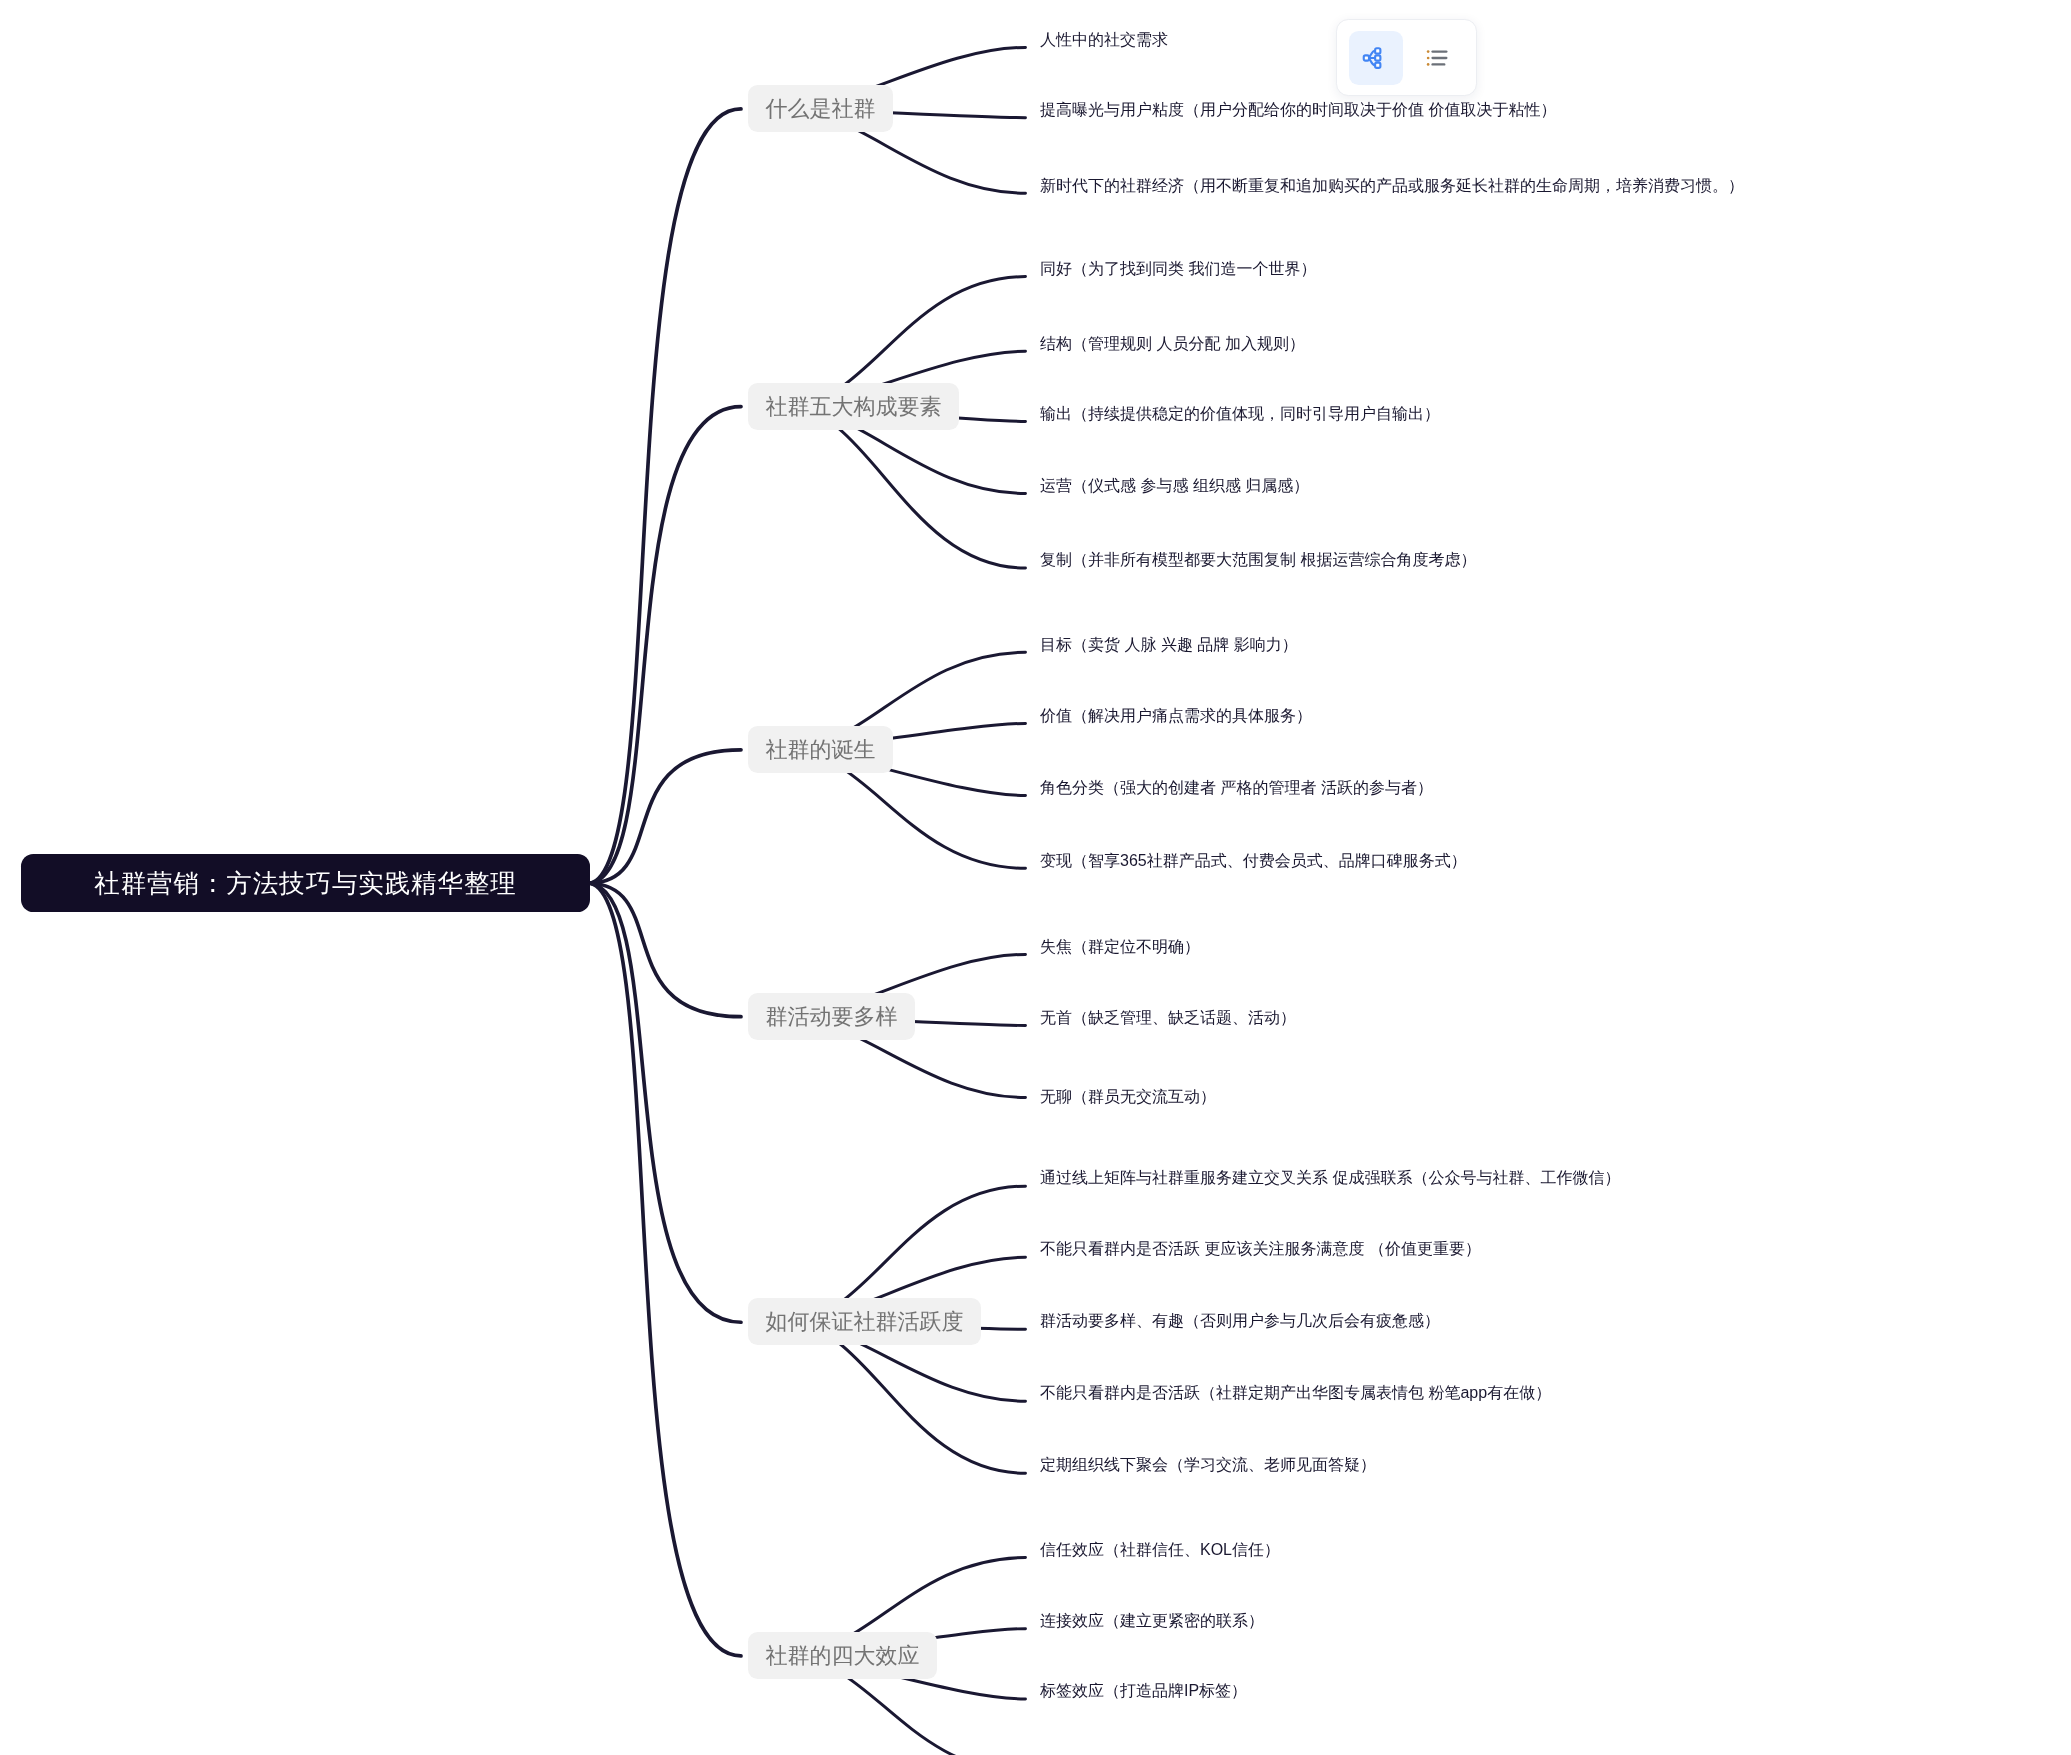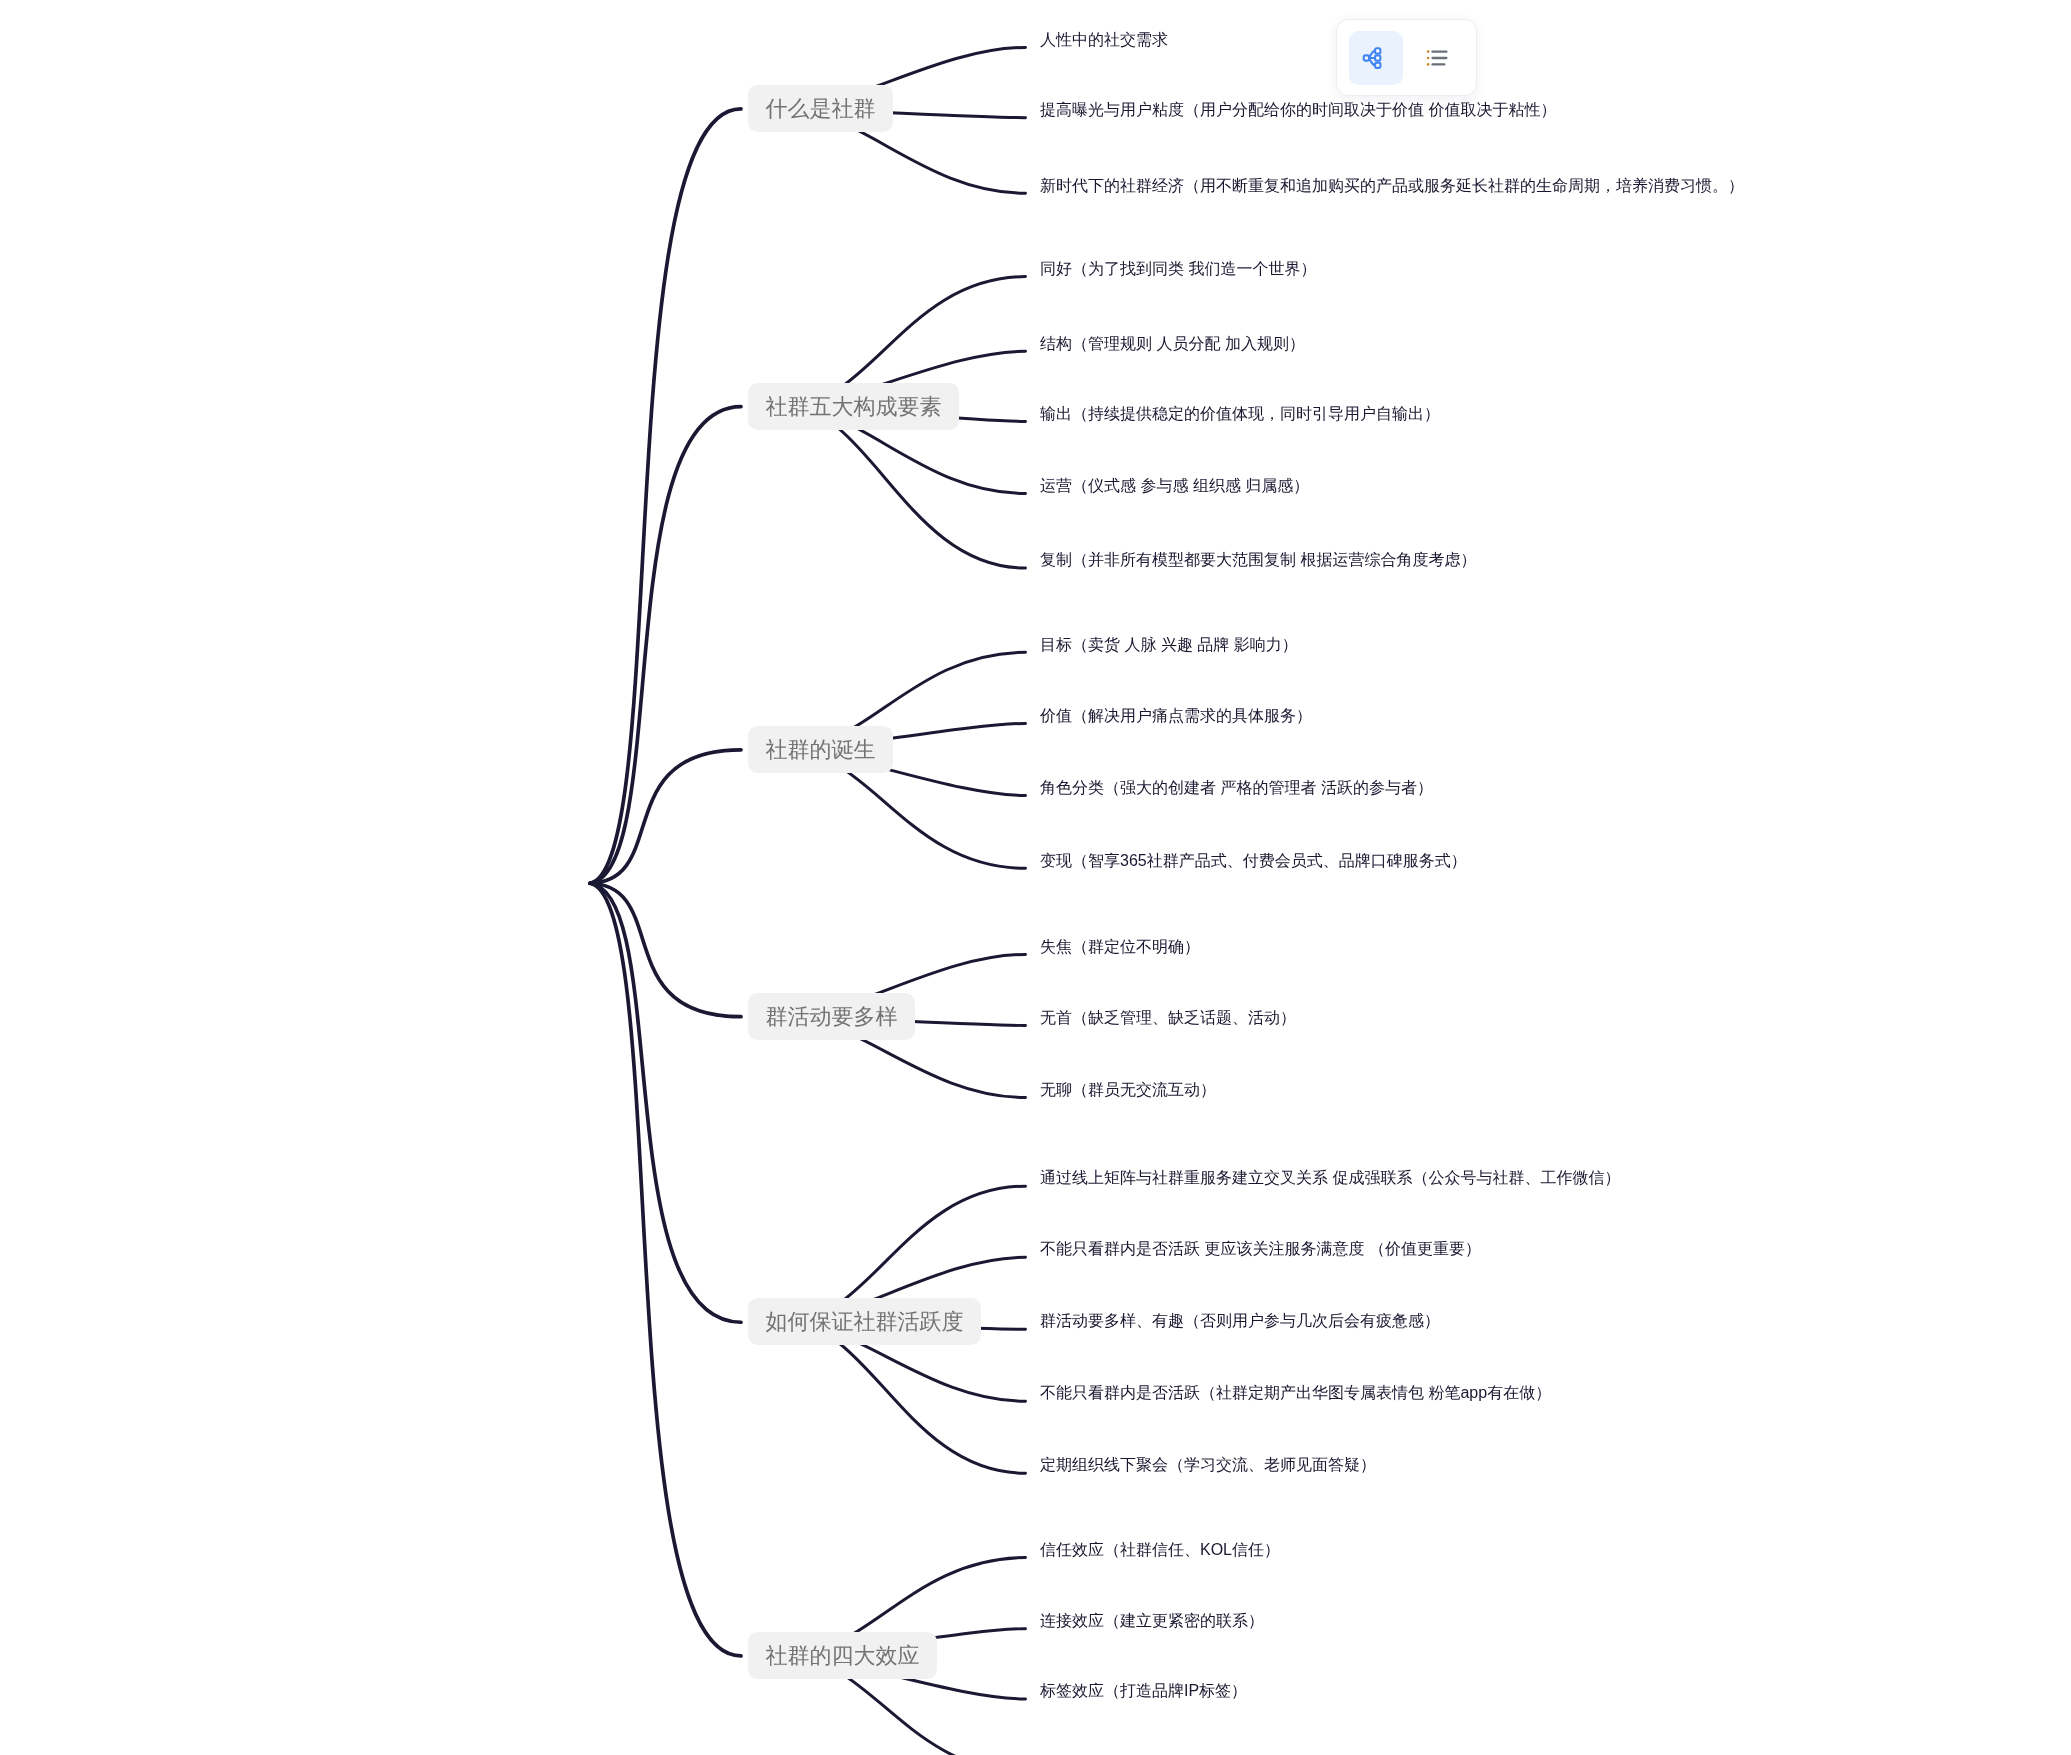--- a/index.html
+++ b/index.html
@@ -131,20 +131,23 @@
       <path d="M 896 1506 C 939.6666666666666 1506, 1121.6666666666667 1514, 1168 1514" stroke="#1a1832" stroke-width="3.4" fill="none" stroke-linecap="round"></path>
       <path d="M 896 1506 C 977.25 1506, 1056.75 1596, 1168 1596" stroke="#1a1832" stroke-width="3.4" fill="none" stroke-linecap="round"></path>
       <path d="M 896 1506 C 991 1506, 1033 1678, 1168 1678" stroke="#1a1832" stroke-width="3.4" fill="none" stroke-linecap="round"></path>
       <path d="M 672 1006 C 764 1023.6, 694 1886, 844 1886" stroke="#1a1832" stroke-width="4.2" fill="none" stroke-linecap="round"></path>
       <path d="M 896 1886 C 987.3333333333334 1886, 1039.3333333333333 1774, 1168 1774" stroke="#1a1832" stroke-width="3.4" fill="none" stroke-linecap="round"></path>
       <path d="M 896 1886 C 950.2083333333334 1886, 1103.4583333333333 1855, 1168 1855" stroke="#1a1832" stroke-width="3.4" fill="none" stroke-linecap="round"></path>
       <path d="M 896 1886 C 958.4583333333334 1886, 1089.2083333333333 1935, 1168 1935" stroke="#1a1832" stroke-width="3.4" fill="none" stroke-linecap="round"></path>
       <path d="M 896 1886 C 991 1886, 1033 2018, 1168 2018" stroke="#1a1832" stroke-width="3.4" fill="none" stroke-linecap="round"></path>
     </svg>
 
+  <div class="node root-node" id="root-node" style="left: 21px; top: 854px; width: 569px;">
+    <span>社群营销：方法技巧与实践精华整理</span>
+  </div>
 
   <div id="nodes-layer">
       <div class="node branch-node" style="left: 748px; top: 85px;">
         <span>什么是社群</span>
       </div>
       <div class="node leaf-node" style="left: 1040px; top: 23px;">
         <span>人性中的社交需求</span>
       </div>
       <div class="node leaf-node" style="left: 1040px; top: 93px;">
         <span>提高曝光与用户粘度（用户分配给你的时间取决于价值 价值取决于粘性）</span>
@@ -187,21 +190,21 @@
       </div>
       <div class="node branch-node" style="left: 748px; top: 993px;">
         <span>群活动要多样</span>
       </div>
       <div class="node leaf-node" style="left: 1040px; top: 930px;">
         <span>失焦（群定位不明确）</span>
       </div>
       <div class="node leaf-node" style="left: 1040px; top: 1001px;">
         <span>无首（缺乏管理、缺乏话题、活动）</span>
       </div>
-      <div class="node leaf-node" style="left: 1040px; top: 1073px;">
+      <div class="node leaf-node" style="left: 1040px; top: 1073px; align-items: flex-end;">
         <span>无聊（群员无交流互动）</span>
       </div>
       <div class="node branch-node" style="left: 748px; top: 1298px;">
         <span>如何保证社群活跃度</span>
       </div>
       <div class="node leaf-node" style="left: 1040px; top: 1161px;">
         <span>通过线上矩阵与社群重服务建立交叉关系 促成强联系（公众号与社群、工作微信）</span>
       </div>
       <div class="node leaf-node" style="left: 1040px; top: 1232px;">
         <span>不能只看群内是否活跃 更应该关注服务满意度 （价值更重要）</span>

